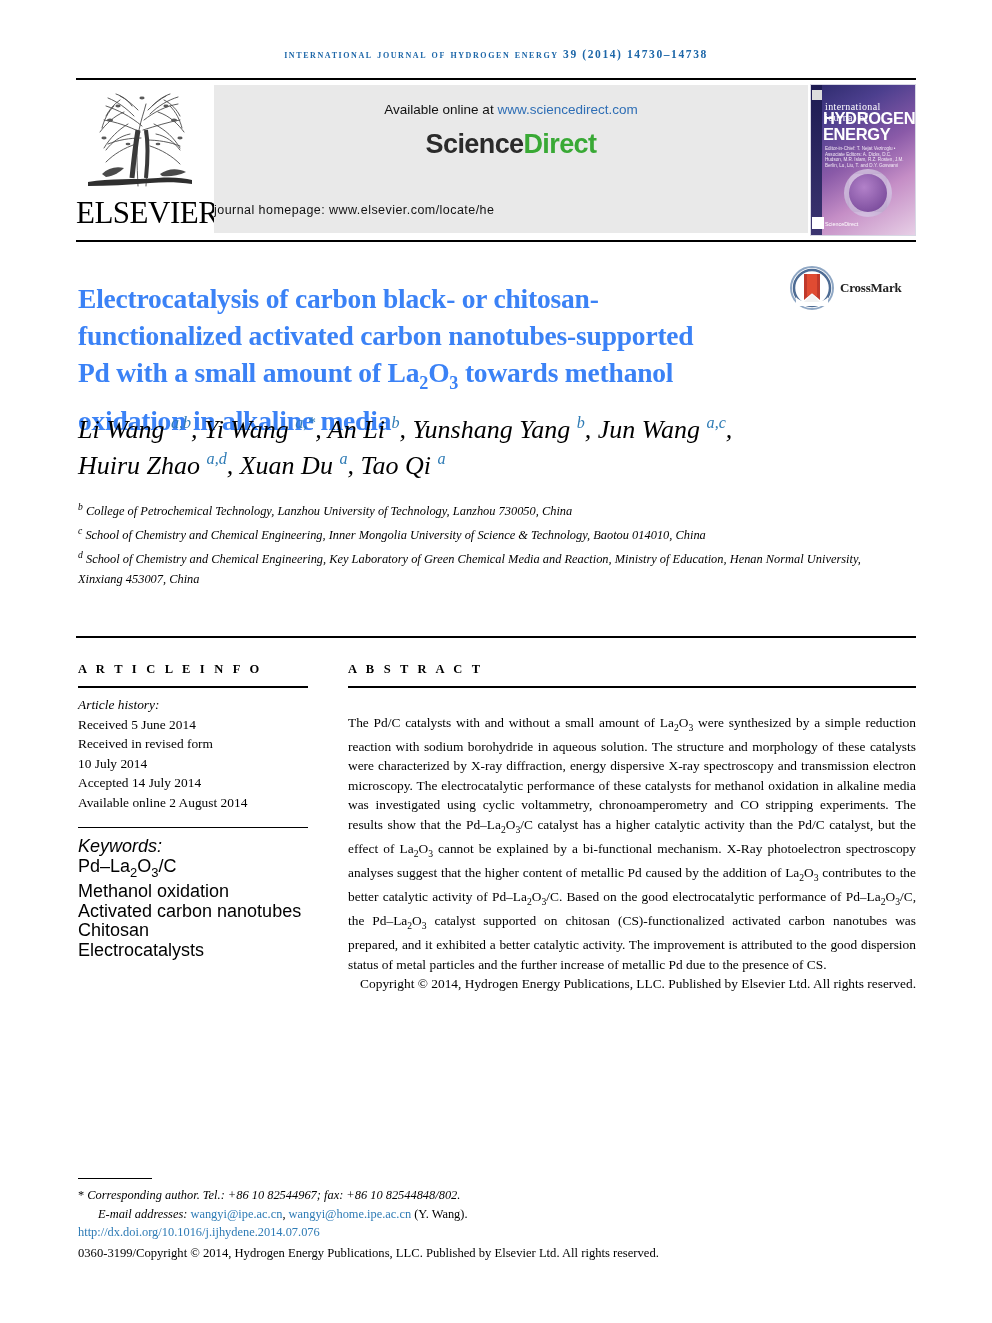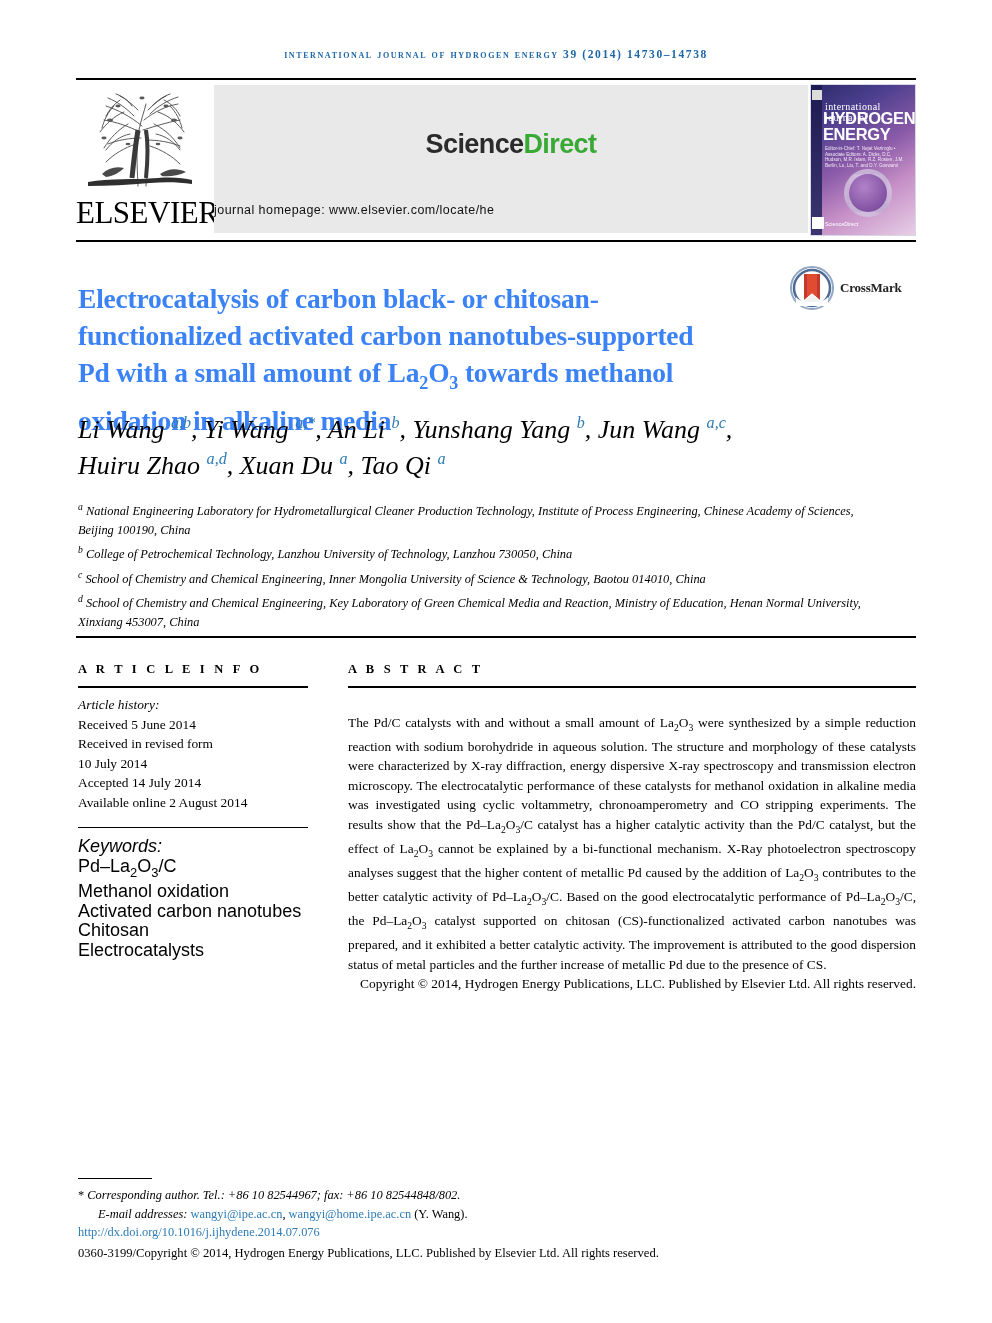--- a/index.html
+++ b/index.html
@@ -397,20 +397,23 @@
           <path d="M18 88 C24 82 32 80 40 82 C36 86 30 90 22 91 Z" fill="#4a4a4a"></path>
           <path d="M76 88 C84 82 94 82 102 86 C94 90 84 91 78 90 Z" fill="#4a4a4a"></path>
           <path d="M48 92 C50 72 52 56 54 44" stroke="#3a3a3a" stroke-width="5" fill="none"></path>
           <path d="M62 92 C64 72 64 56 62 44" stroke="#3a3a3a" stroke-width="4" fill="none"></path>
         </svg>
       </div>
       <div class="elsevier-word">ELSEVIER</div>
     </div>
 
     <div class="sd-panel">
+      <div class="sd-available">
+        <span>Available online at </span><a class="sd-url" href="#">www.sciencedirect.com</a>
+      </div>
       <div class="sd-brand">
         <span class="sci">Science</span><span class="direct">Direct</span>
       </div>
       <div class="sd-home">journal homepage: www.elsevier.com/locate/he</div>
     </div>
 
     <div class="cover">
       <div class="cover-spine"></div>
       <div class="cover-badge2"></div>
       <div class="cover-ij">international journal of</div>
@@ -436,21 +439,20 @@
         <path d="M6 31 C11 38 33 38 38 31 L38 40 L6 40 Z" fill="#ffffff"></path>
         <path d="M22 28 L30 36 L14 36 Z" fill="#f2f2f2"></path>
       </svg>
     </div>
     <div class="cm-text">CrossMark</div>
   </div>
 
   <div class="authors">Li Wang <sup>a,b</sup>, Yi Wang <sup>a,*</sup>, An Li <sup>b</sup>, Yunshang Yang <sup>b</sup>, Jun Wang <sup>a,c</sup>, Huiru Zhao <sup>a,d</sup>, Xuan Du <sup>a</sup>, Tao Qi <sup>a</sup></div>
 
   <div class="affils">
-    <div><sup>a</sup> <span>National Engineering Laboratory for Hydrometallurgical Cleaner Production Technology, Institute of Process Engineering, Chinese Academy of Sciences, Beijing 100190, China</span></div>
     <div><sup>b</sup> <span>College of Petrochemical Technology, Lanzhou University of Technology, Lanzhou 730050, China</span></div>
     <div><sup>c</sup> <span>School of Chemistry and Chemical Engineering, Inner Mongolia University of Science &amp; Technology, Baotou 014010, China</span></div>
     <div><sup>d</sup> <span>School of Chemistry and Chemical Engineering, Key Laboratory of Green Chemical Media and Reaction, Ministry of Education, Henan Normal University, Xinxiang 453007, China</span></div>
   </div>
 
   <div class="rule-info"></div>
 
   <div class="col-info">
     <div class="sec-head">A R T I C L E   I N F O</div>
     <div class="hr-thin"></div>

